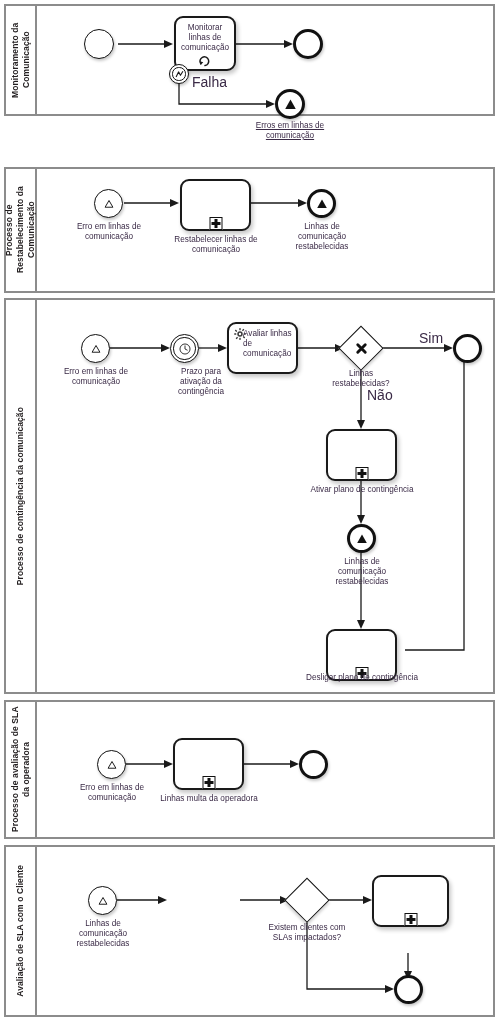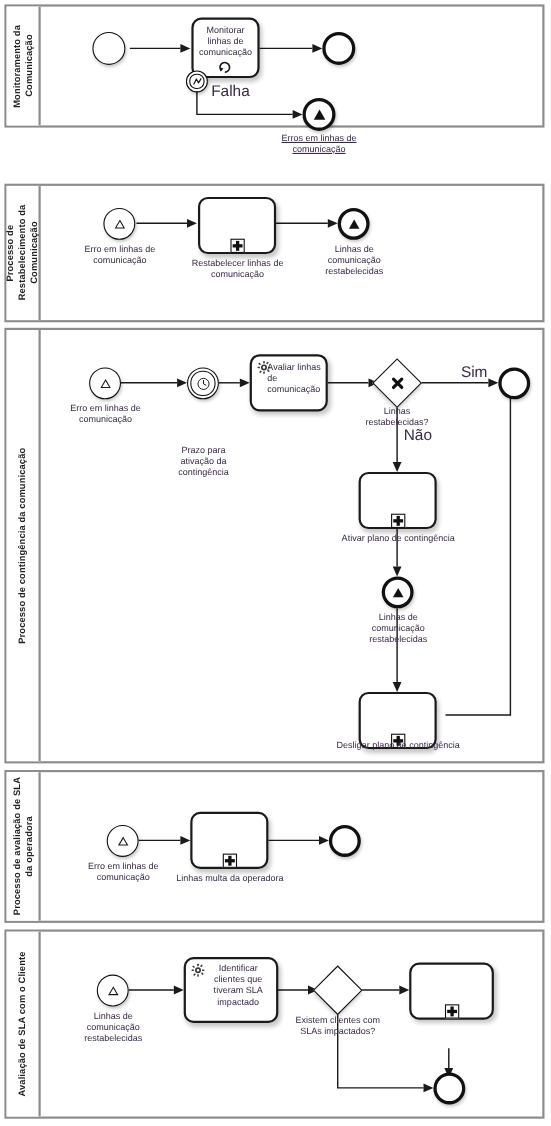--- a/index.html
+++ b/index.html
@@ -317,21 +317,21 @@
       <div class="ev ev-inter" style="left:133px;top:34px;width:29px;height:29px;">
         <div class="inner-ring"></div>
         <div class="ev-glyph">
           <svg viewBox="0 0 20 20" width="16" height="16">
             <circle cx="10" cy="10" r="6.3" fill="none" stroke="#1a1a1a" stroke-width="1.1"></circle>
             <line x1="10" y1="10" x2="10" y2="5.6" stroke="#1a1a1a" stroke-width="1.1"></line>
             <line x1="10" y1="10" x2="13.2" y2="11.6" stroke="#1a1a1a" stroke-width="1.1"></line>
           </svg>
         </div>
       </div>
-      <div class="lbl" style="left:112px;top:67px;width:72px;margin-top:38px;">Prazo para ativação da contingência</div>
+      <div class="lbl" style="left:128px;top:67px;width:72px;">Prazo para ativação da contingência</div>
 
       <div class="task" style="left:190px;top:22px;width:71px;height:52px;">
         <div class="task-gear">
           <svg viewBox="0 0 20 20" width="14" height="14">
             <path d="M10 6.1a3.9 3.9 0 1 0 0 7.8 3.9 3.9 0 0 0 0-7.8zm0 2.2a1.7 1.7 0 1 1 0 3.4 1.7 1.7 0 0 1 0-3.4z" fill="#3a3a3a"></path>
             <g fill="#3a3a3a">
               <rect x="9" y="1.6" width="2" height="3.2" rx="0.6"></rect>
               <rect x="9" y="15.2" width="2" height="3.2" rx="0.6"></rect>
               <rect x="1.6" y="9" width="3.2" height="2" rx="0.6"></rect>
               <rect x="15.2" y="9" width="3.2" height="2" rx="0.6"></rect>
@@ -445,38 +445,20 @@
 
       <div class="ev ev-start" style="left:51px;top:39px;width:29px;height:29px;">
         <div class="ev-glyph">
           <svg viewBox="0 0 20 20" width="14" height="14">
             <polygon points="10,5 15.6,14.6 4.4,14.6" fill="none" stroke="#1a1a1a" stroke-width="1.4"></polygon>
           </svg>
         </div>
       </div>
       <div class="lbl" style="left:29px;top:72px;width:74px;">Linhas de comunicação restabelecidas</div>
 
-      <div class="task" style="left:130px;top:23px;width:86px;height:60px;">
-        <div class="task-gear">
-          <svg viewBox="0 0 20 20" width="14" height="14">
-            <path d="M10 6.1a3.9 3.9 0 1 0 0 7.8 3.9 3.9 0 0 0 0-7.8zm0 2.2a1.7 1.7 0 1 1 0 3.4 1.7 1.7 0 0 1 0-3.4z" fill="#3a3a3a"></path>
-            <g fill="#3a3a3a">
-              <rect x="9" y="1.6" width="2" height="3.2" rx="0.6"></rect>
-              <rect x="9" y="15.2" width="2" height="3.2" rx="0.6"></rect>
-              <rect x="1.6" y="9" width="3.2" height="2" rx="0.6"></rect>
-              <rect x="15.2" y="9" width="3.2" height="2" rx="0.6"></rect>
-              <rect x="3.3" y="3.9" width="2" height="3.2" rx="0.6" transform="rotate(-45 4.3 5.5)"></rect>
-              <rect x="14.7" y="12.9" width="2" height="3.2" rx="0.6" transform="rotate(-45 15.7 14.5)"></rect>
-              <rect x="12.9" y="3.3" width="3.2" height="2" rx="0.6" transform="rotate(-45 14.5 4.3)"></rect>
-              <rect x="3.9" y="14.7" width="3.2" height="2" rx="0.6" transform="rotate(-45 5.5 15.7)"></rect>
-            </g>
-          </svg>
-        </div>
-        <div class="task-text" style="top:4px;left:16px;right:3px;">Identificar clientes  que tiveram SLA impactado</div>
-      </div>
 
       <div class="gw" style="left:249px;top:32px;width:42px;height:42px;">
         <div class="diamond"></div>
       </div>
       <div class="lbl" style="left:229px;top:76px;width:82px;">Existem clientes com SLAs impactados?</div>
 
       <div class="task" style="left:335px;top:28px;width:77px;height:52px;">
         <div class="marker-sub">
             <span class="plus"></span>
           </div>

